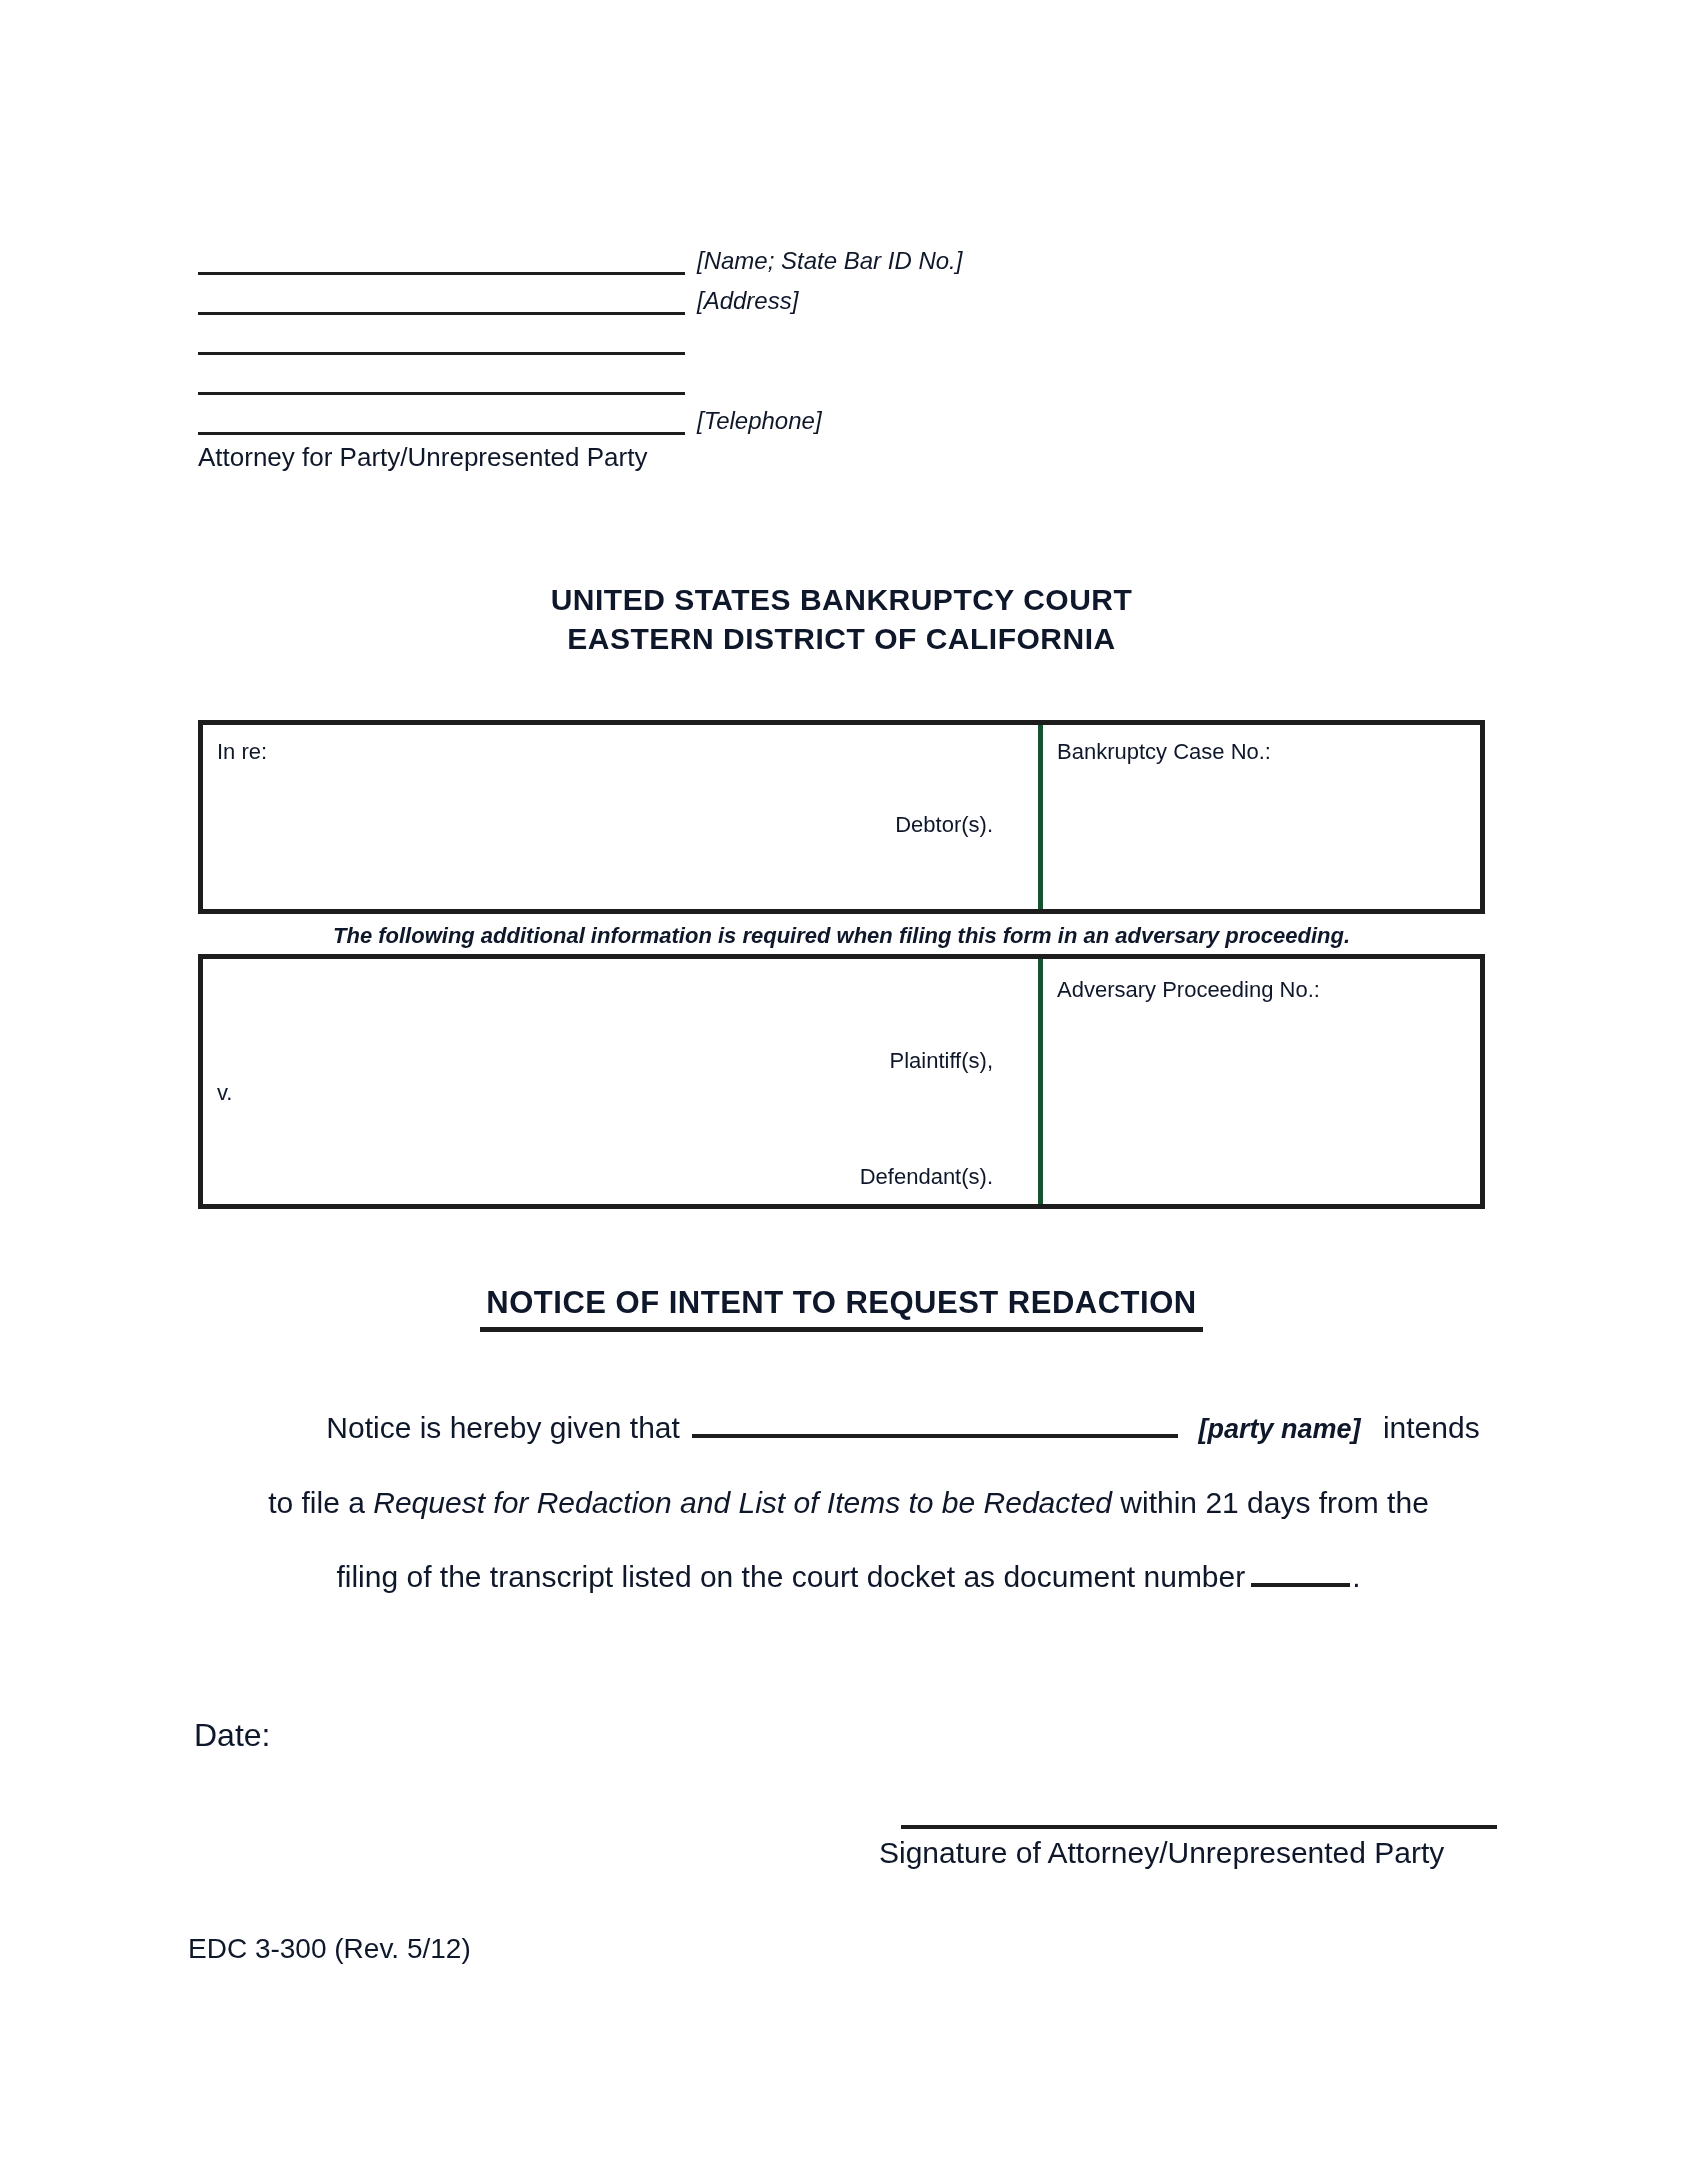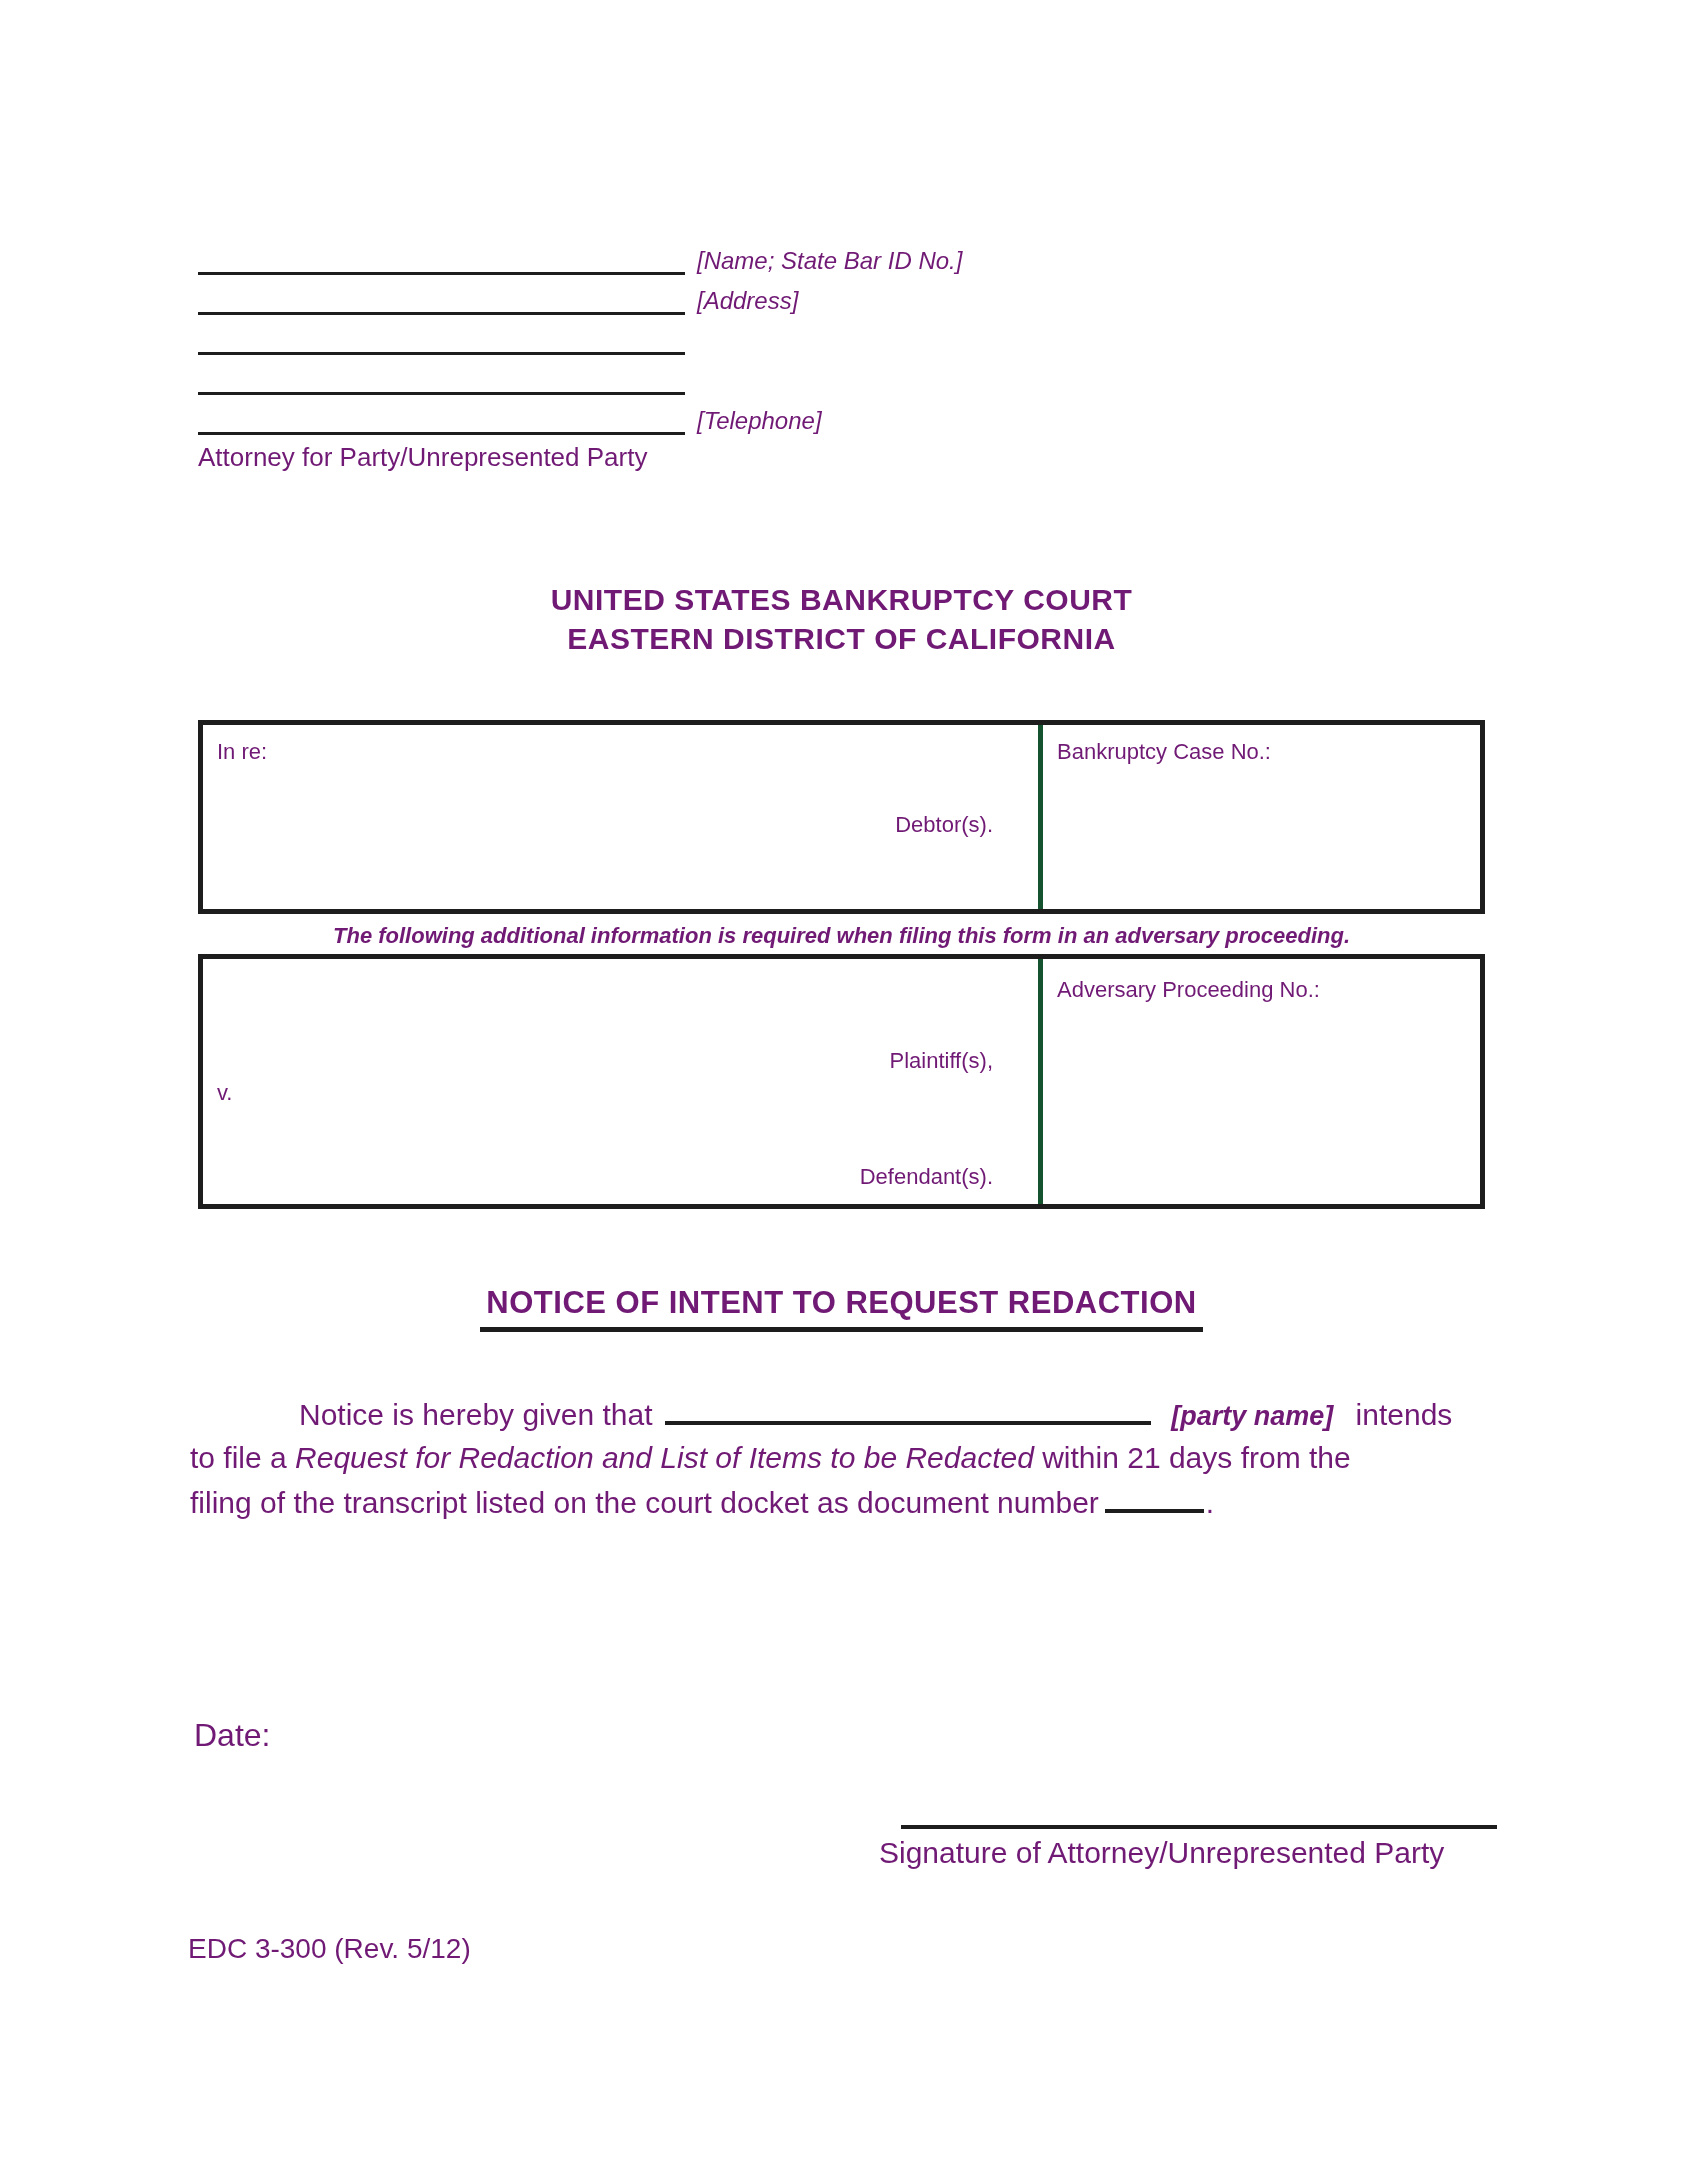--- a/index.html
+++ b/index.html
@@ -2,21 +2,21 @@
 <html><head>
 <meta charset="utf-8">
 <style>
   html, body { margin: 0; padding: 0; background: #ffffff; }
   .page {
     position: relative;
     width: 1683px;
     height: 2178px;
     background: #ffffff;
     font-family: "Liberation Sans", sans-serif;
-    color: #701a75;
+    color: #0f172a;
     overflow: hidden;
   }
 
   
   .attorney-block { position: absolute; left: 198px; top: 235px; }
   .blank-row { display: flex; align-items: flex-end; height: 40px; }
   .fill-line {
     display: inline-block;
     width: 487px;
     height: 100%;
@@ -70,21 +70,21 @@
     letter-spacing: 0.5px;
   }
   .title-underline {
     display: inline-block;
     border-bottom: 5px solid #1d1d1d;
     padding: 0 6px 6px 6px;
   }
 
   
   .body-text { position: absolute; left: 190px; top: 1391px; width: 1317px; font-size: 30px; }
-  .body-line { line-height: 42px; white-space: nowrap; }
+  .body-line { line-height: 74px; white-space: nowrap; text-align: center; }
   .line1 { text-indent: 0; padding-left: 109px; }
   .inline-blank {
     display: inline-block; height: 30px;
     border-bottom: 4px solid #1d1d1d; vertical-align: baseline;
   }
   .party-blank  { width: 486px; margin-left: 4px; }
   .docnum-blank { width: 99px; margin: 0 2px 0 6px; }
   .party-name { font-weight: bold; font-style: italic; font-size: 27px; margin: 0 14px 0 12px; }
   .italic-ref { font-style: italic; }
 

